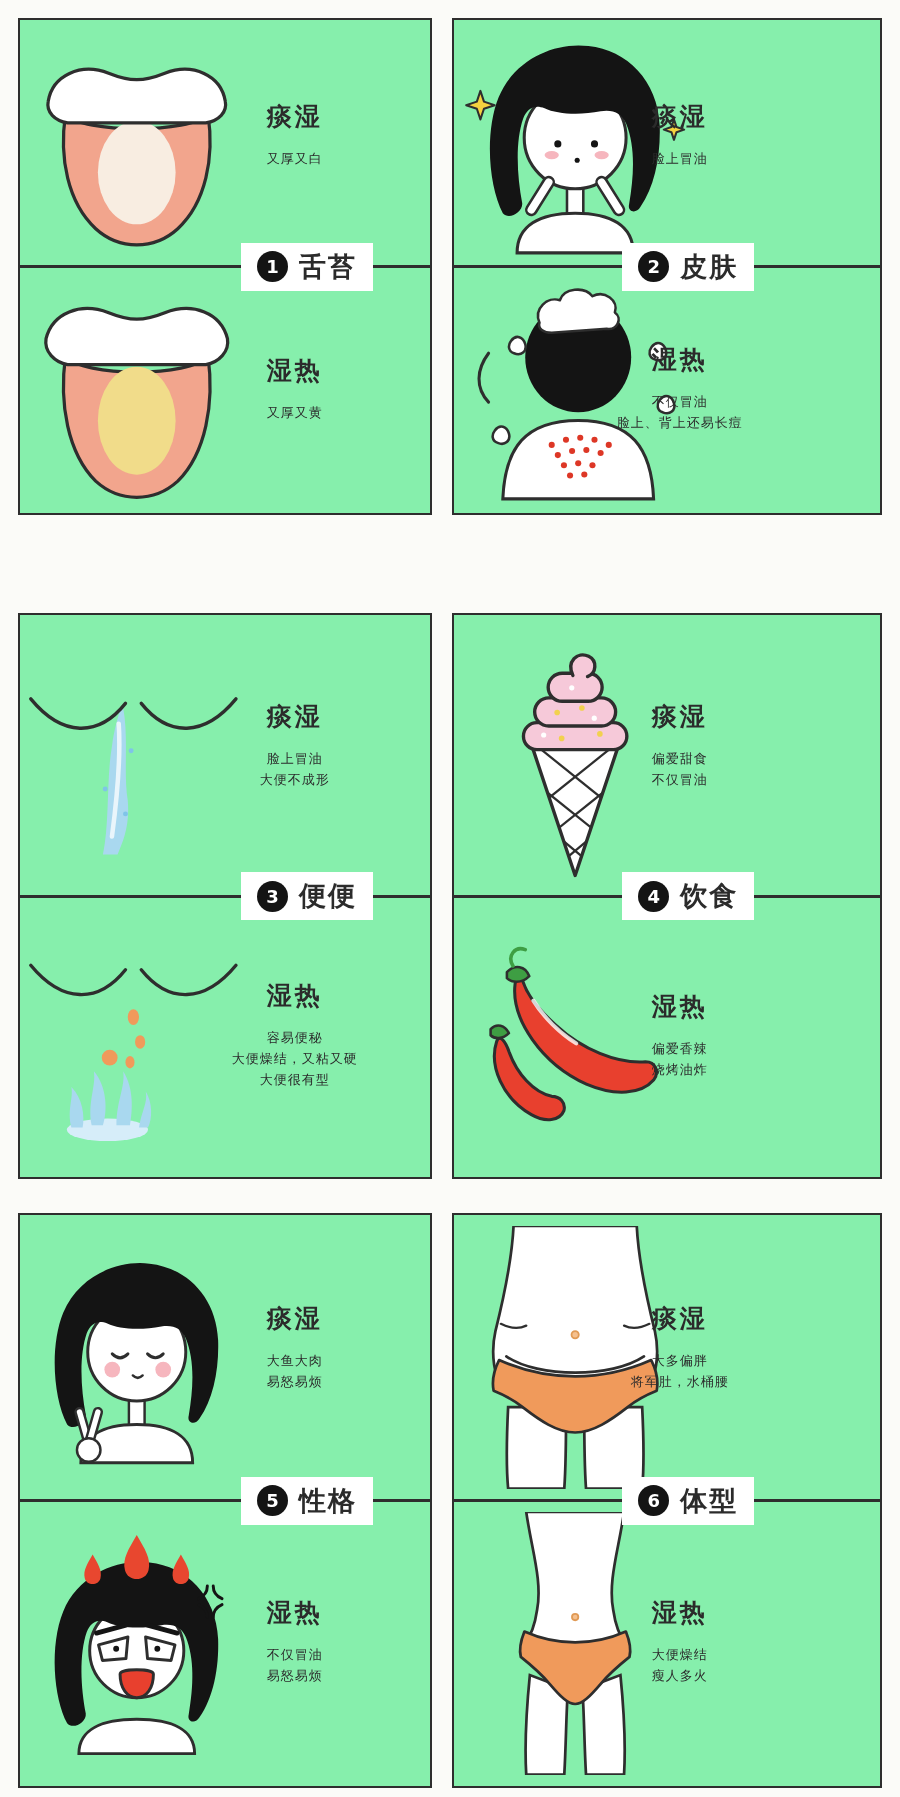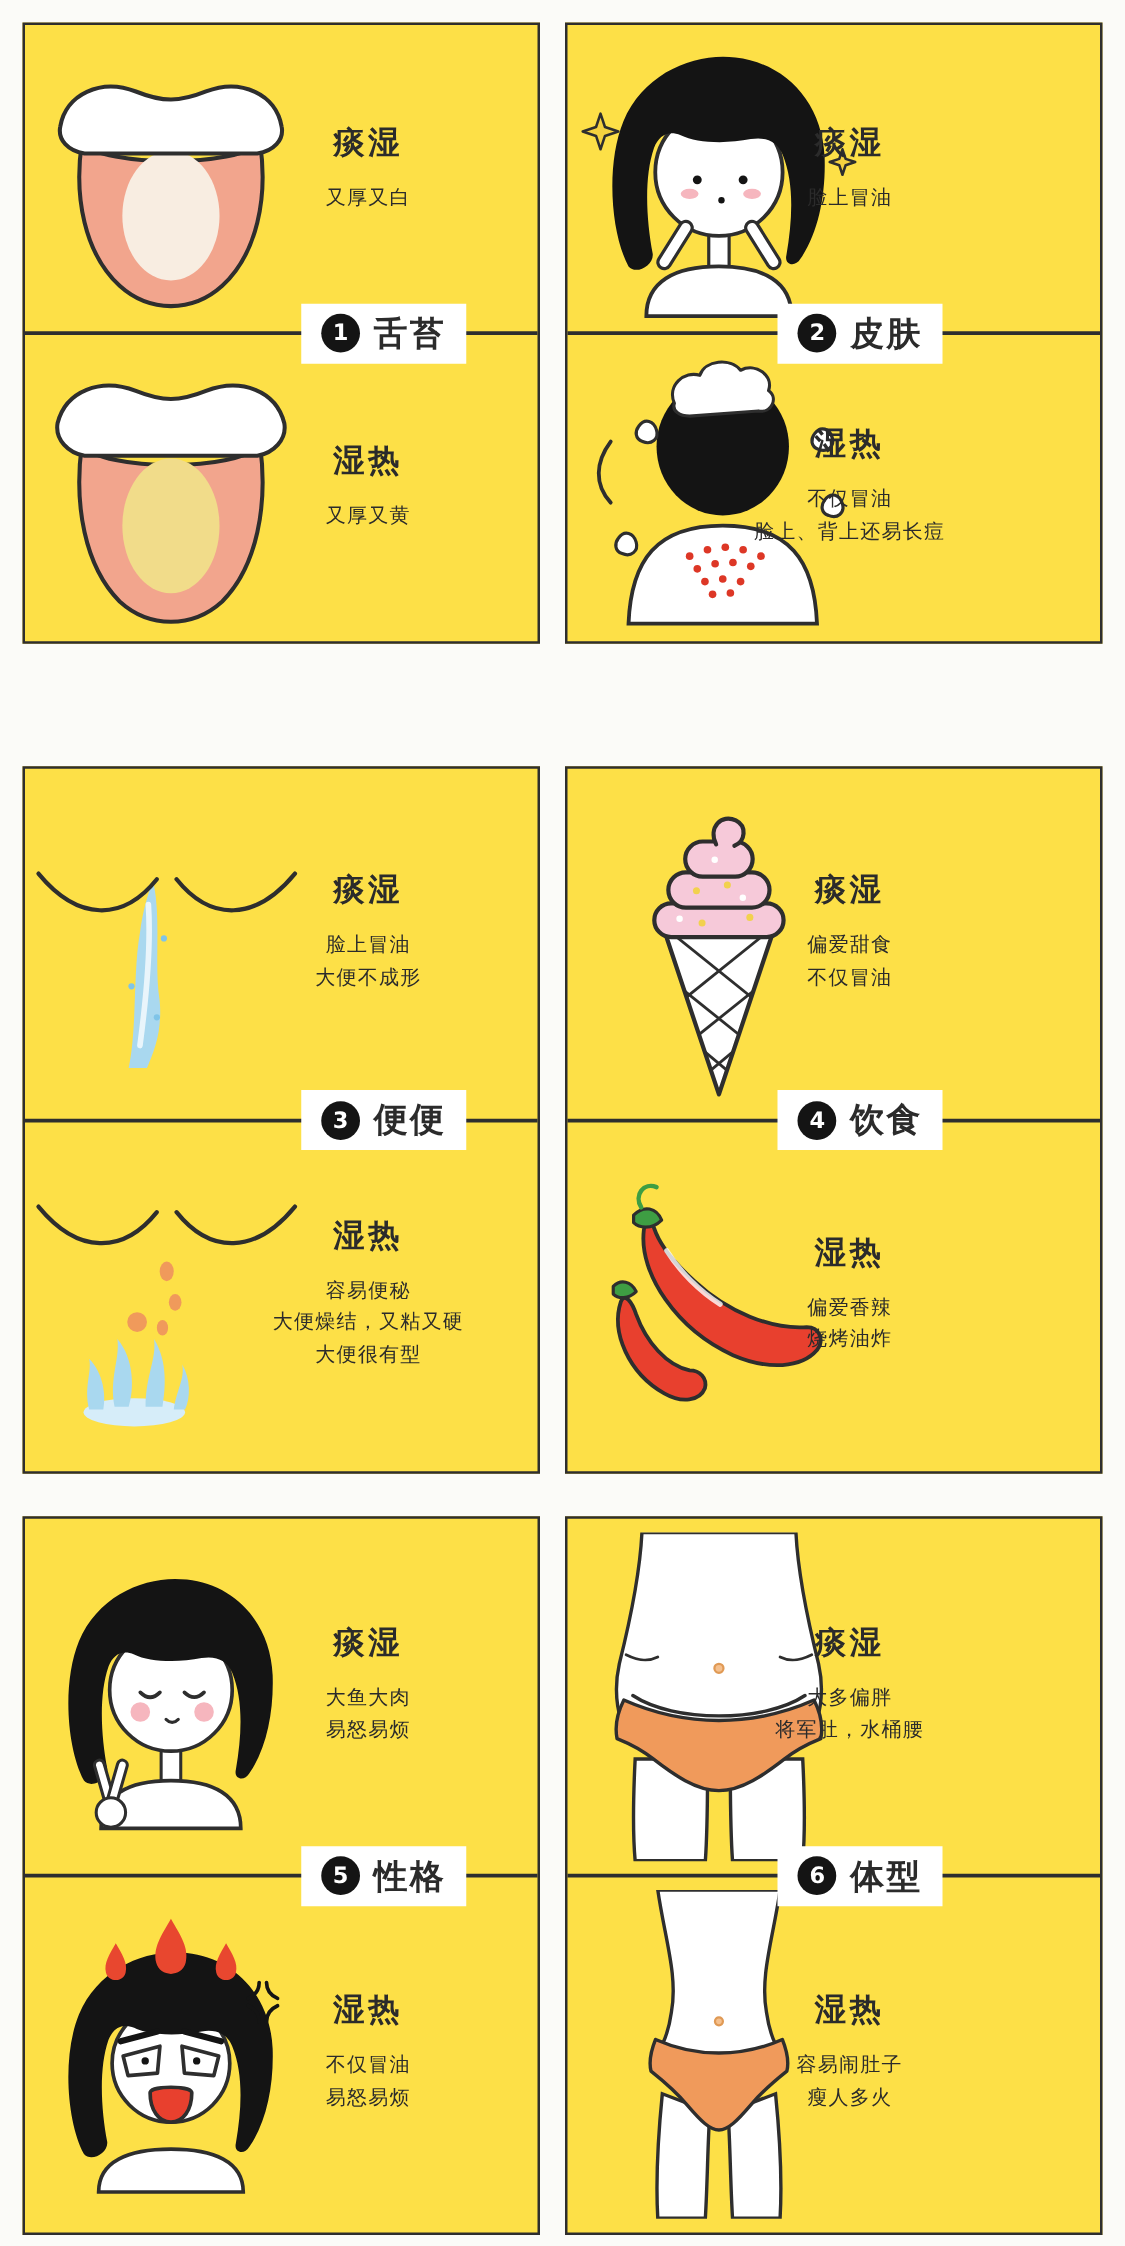--- a/index.html
+++ b/index.html
@@ -1,42 +1,42 @@
 <!DOCTYPE html>
 <html><head>
 <meta charset="utf-8">
 <style>
   html,body{margin:0;padding:0;}
   body{
     width:900px;height:1797px;position:relative;background:#FBFBF8;
     font-family:"DejaVu Sans","Liberation Sans",sans-serif;color:#2B2B2B;
     overflow:hidden;
   }
-  .card{position:absolute;background:#fde047;border:2px solid #2E2E2E;box-sizing:border-box;}
+  .card{position:absolute;background:#86efac;border:2px solid #2E2E2E;box-sizing:border-box;}
   .c1{left:18px;top:18px;width:414px;height:497px;}
   .c2{left:452px;top:18px;width:430px;height:497px;}
   .c3{left:18px;top:613px;width:414px;height:566px;}
   .c4{left:452px;top:613px;width:430px;height:566px;}
   .c5{left:18px;top:1213px;width:414px;height:575px;}
   .c6{left:452px;top:1213px;width:430px;height:575px;}
 
   .half{position:absolute;left:0;width:100%;height:50%;overflow:hidden;}
   .half.top{top:0;}
   .half.bottom{top:50%;}
 
   .illo{position:absolute;left:1%;top:4%;width:55%;height:92%;}
   .illo svg{width:100%;height:100%;display:block;}
 
   .txt{position:absolute;width:46%;text-align:center;transform:translateY(-52%);}
   .half.top .txt{top:47%;}
   .half.bottom .txt{top:50%;}
   .col-left .txt{left:44%;}
   .col-right .txt{left:30%;}
   .h-label{font-size:25px;font-weight:bold;letter-spacing:3px;margin-bottom:15px;}
-  .h-line{font-size:16px;line-height:1.62;letter-spacing:1px;}
+  .h-line{font-size:13px;line-height:1.62;letter-spacing:1px;}
 
   .divider{position:absolute;left:0;top:calc(50% - 1.5px);width:100%;height:3px;background:#2E2E2E;}
   .div-label{
     position:absolute;top:50%;transform:translate(-50%,-50%);
     background:#FFFFFF;padding:6px 16px;white-space:nowrap;
     display:flex;align-items:center;gap:11px;
     font-size:27px;font-weight:bold;letter-spacing:2px;z-index:3;
   }
   .col-left .div-label{left:70%;}
   .col-right .div-label{left:55%;}
@@ -366,17 +366,17 @@
       <svg viewBox="0 0 240 290">
         <path d="M70,180 C66,220 64,256 66,290 L108,290 C110,256 110,224 112,196 Z" fill="#FFFFFF" stroke="#2E2E2E" stroke-width="3"></path>
         <path d="M128,196 C130,224 130,256 132,290 L174,290 C176,256 174,220 170,180 Z" fill="#FFFFFF" stroke="#2E2E2E" stroke-width="3"></path>
         <path d="M66,0 C72,42 84,76 78,108 C76,122 72,136 64,146 L176,146 C168,136 164,122 162,108 C156,76 168,42 174,0 Z" fill="#FFFFFF" stroke="#2E2E2E" stroke-width="3"></path>
         <path d="M64,132 C100,148 140,148 176,132 C180,142 182,152 180,160 C170,168 158,178 148,190 C136,204 128,212 120,212 C112,212 104,204 92,190 C82,178 70,168 60,160 C58,152 60,142 64,132 Z" fill="#F09A5B" stroke="#2E2E2E" stroke-width="3" stroke-linejoin="round"></path>
         <circle cx="120" cy="116" r="3.5" fill="#F5C08E" stroke="#E09A55" stroke-width="2"></circle>
       </svg>
     </div>
     <div class="txt">
       <div class="h-label">湿热</div>
-      <div class="h-line">容易闹肚子</div>
+      <div class="h-line">大便燥结</div>
       <div class="h-line">瘦人多火</div>
     </div>
   </div>
 </div>
 
 </body></html>

